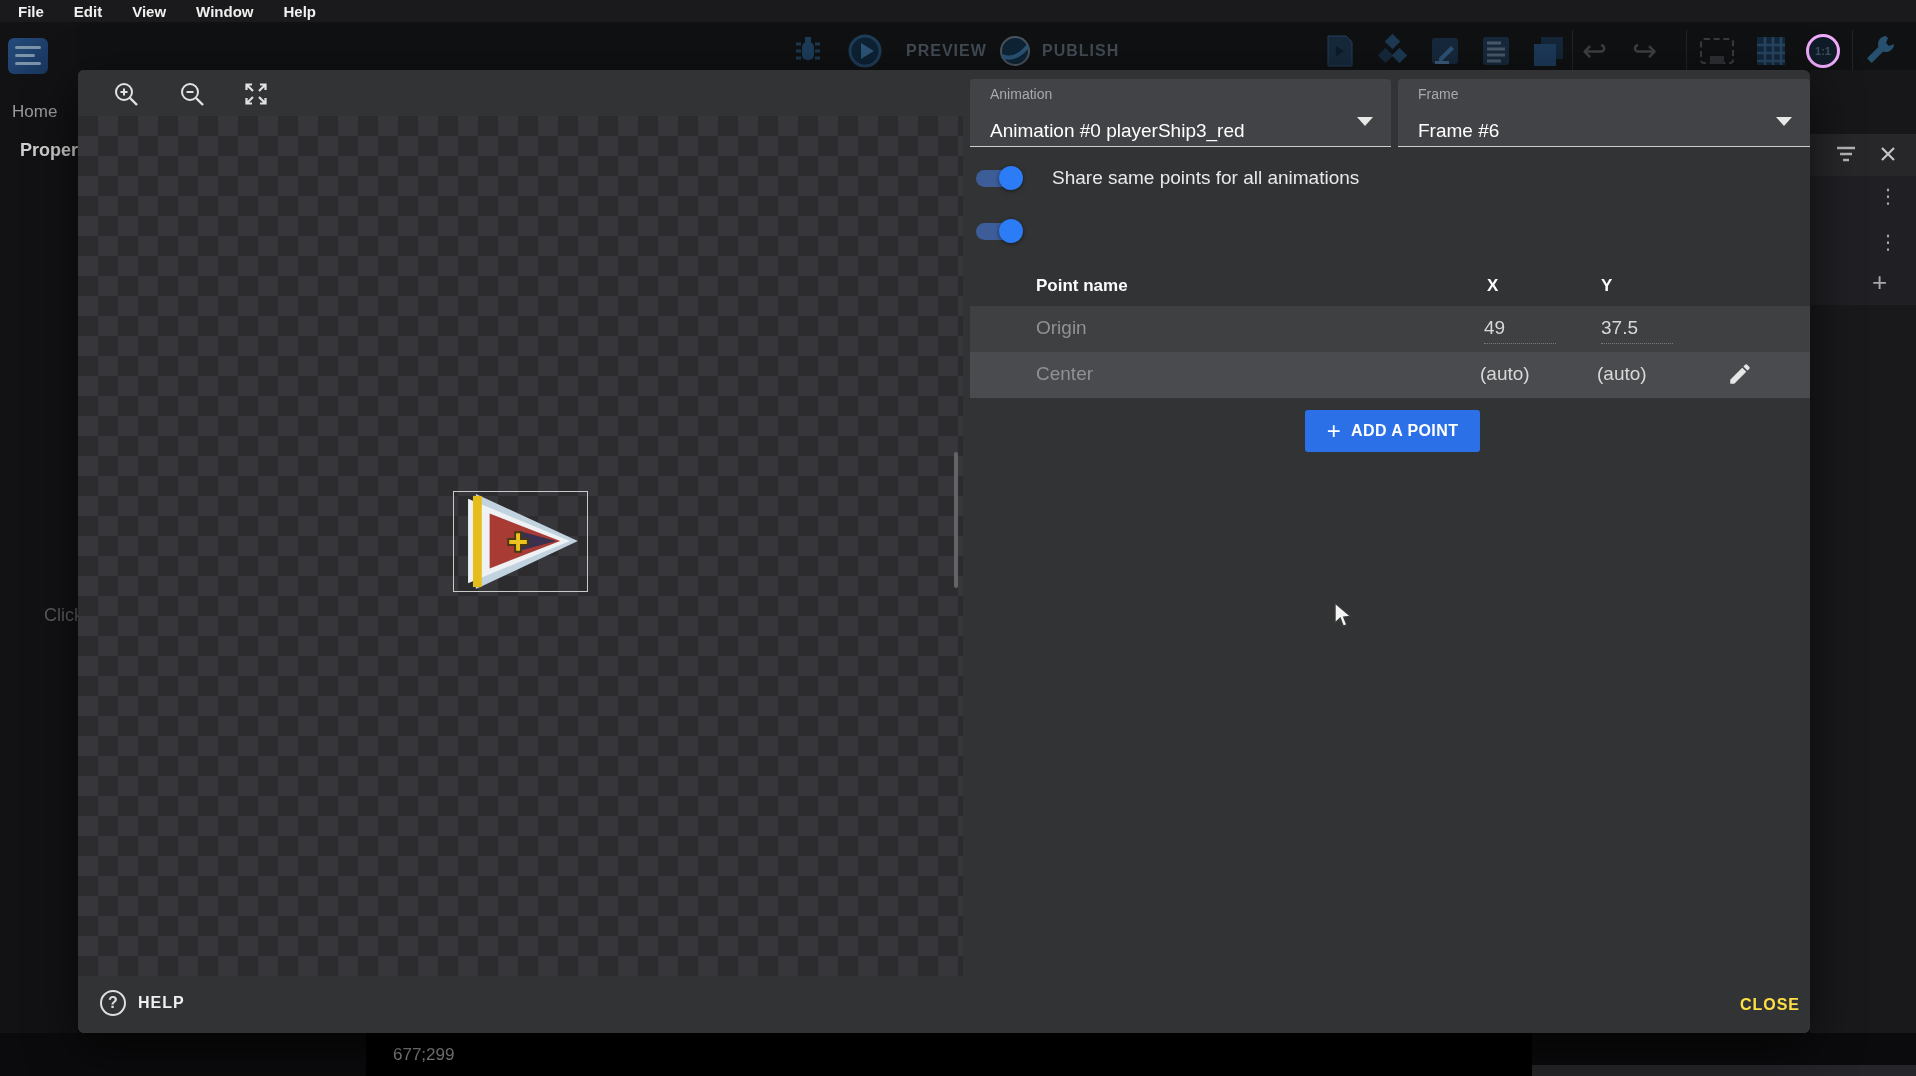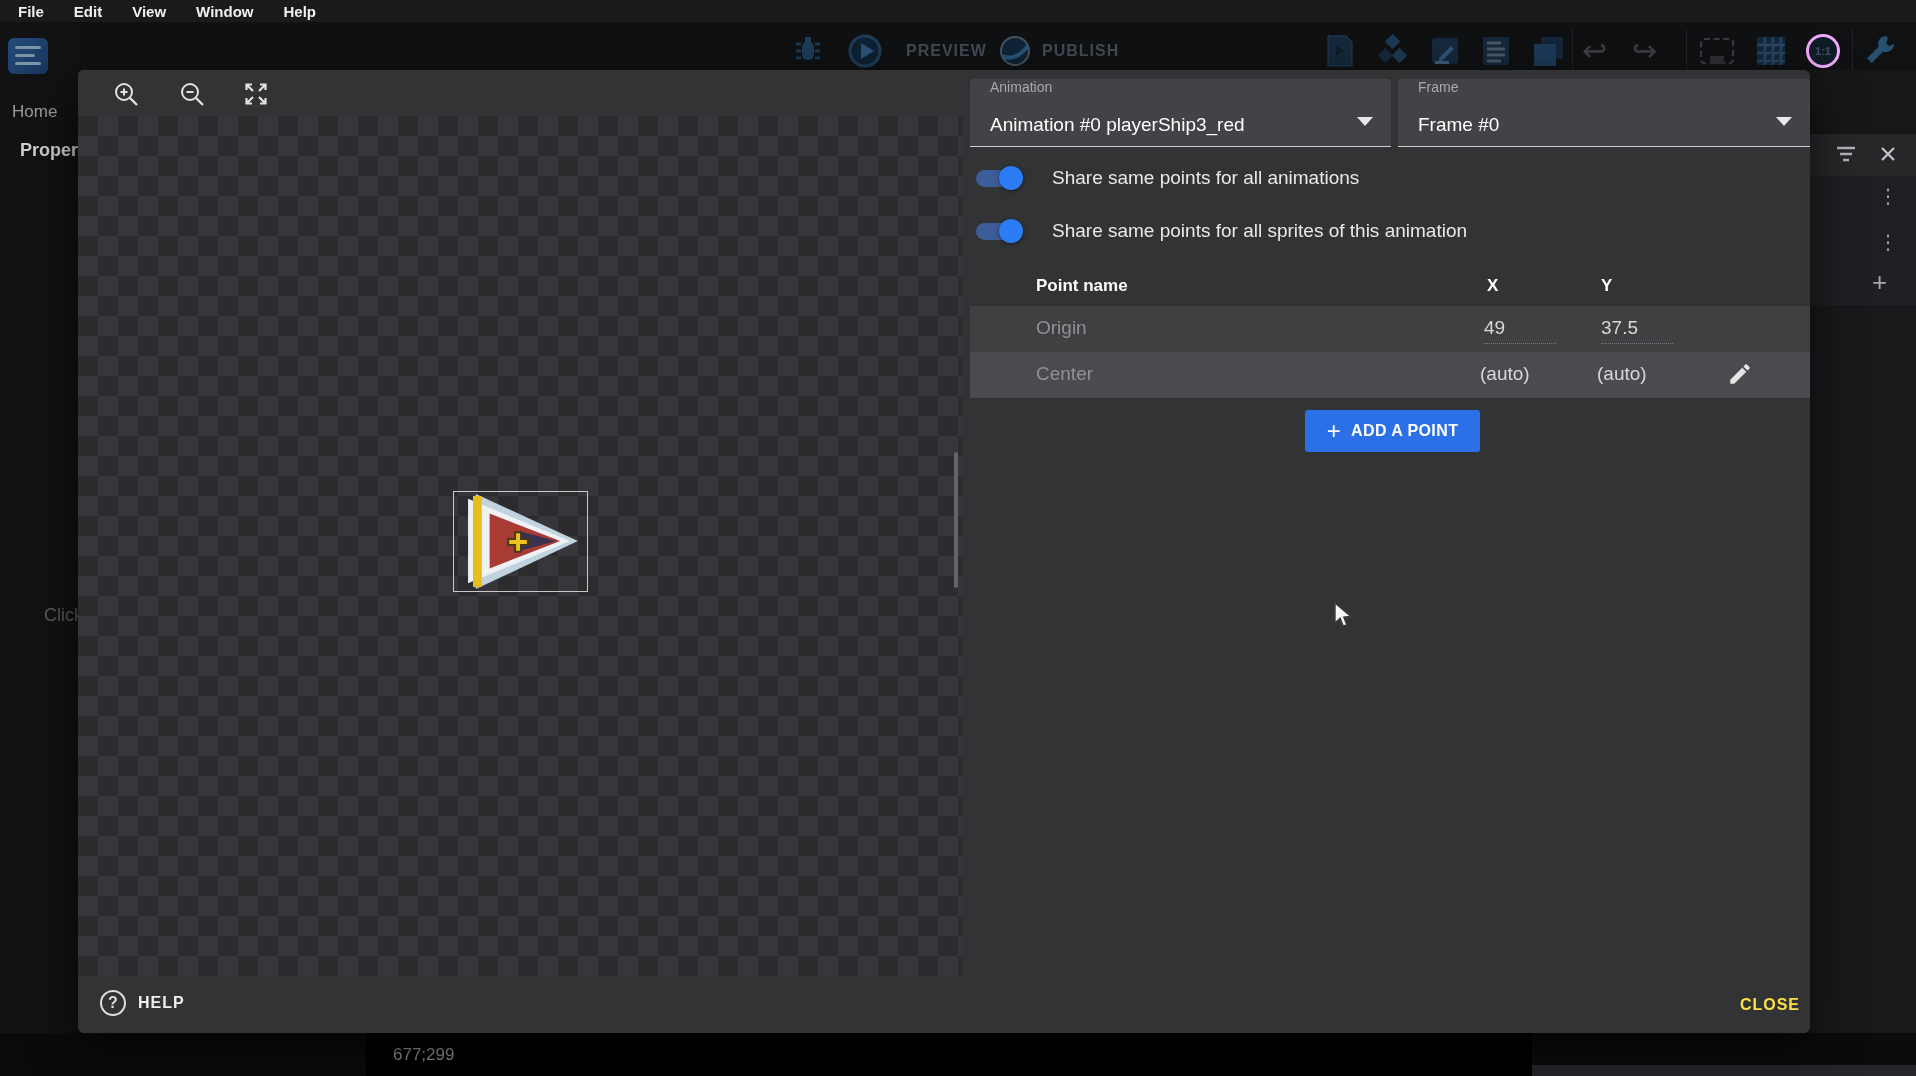--- a/index.html
+++ b/index.html
@@ -47,22 +47,22 @@
     background-image:
       linear-gradient(45deg,#37373b 25%,transparent 25%,transparent 75%,#37373b 75%),
       linear-gradient(45deg,#37373b 25%,transparent 25%,transparent 75%,#37373b 75%);
     background-position:0 46px,20px 66px;background-size:40px 40px;}
   .canvas-top{position:absolute;left:0;top:0;width:885px;height:46px;background:#323335;}
   .cv-btn{position:absolute;top:4px;width:40px;height:40px;display:flex;align-items:center;justify-content:center;cursor:pointer;}
   .sprite-box{position:absolute;left:375px;top:421px;width:135px;height:101px;border:1px solid #c9c9c9;}
   .cv-scroll{position:absolute;left:876px;top:382px;width:4px;height:136px;background:#646468;border-radius:2px;}
   
   .field{position:absolute;height:68px;background:#424346;border-radius:4px 4px 0 0;border-bottom:1px solid #cdcdcd;cursor:pointer;}
-  .field .flabel{position:absolute;left:20px;top:0;font-size:14px;color:#a9a9ad;}
-  .field .fvalue{position:absolute;left:20px;bottom:10px;font-size:19px;color:#ffffff;white-space:nowrap;}
+  .field .flabel{position:absolute;left:20px;top:7px;font-size:14px;color:#a9a9ad;}
+  .field .fvalue{position:absolute;left:20px;bottom:4px;font-size:19px;color:#ffffff;white-space:nowrap;}
   .caret{position:absolute;right:18px;bottom:20px;width:0;height:0;border-left:8px solid transparent;border-right:8px solid transparent;border-top:9px solid #e8e8e8;}
   .toggle-row{position:absolute;left:892px;width:840px;height:36px;display:flex;align-items:center;}
   .switch{position:relative;width:44px;height:17px;border-radius:9px;background:#3d5d99;margin-left:6px;flex:0 0 auto;cursor:pointer;}
   .switch .thumb{position:absolute;right:-3px;top:-4px;width:24px;height:24px;border-radius:50%;background:#2b7cf5;box-shadow:0 1px 4px rgba(0,0,0,.5);}
   .toggle-label{margin-left:32px;font-size:19px;color:#e9e9e9;}
   .pt-table{position:absolute;left:892px;top:198px;width:840px;}
   .pt-head{position:relative;height:38px;}
   .pt-head span{position:absolute;top:8px;font-size:17px;font-weight:bold;color:#fdfdfd;}
   .pt-row{position:relative;height:46px;}
   .pt-row.r0{background:#3f4042;}
@@ -270,35 +270,34 @@
     </div>
 
     <div class="field" style="left:892px;top:9px;width:421px;">
       <span class="flabel">Animation</span>
       <span class="fvalue">Animation #0 playerShip3_red</span>
       <i class="caret"></i>
     </div>
 
     <div class="field" style="left:1320px;top:9px;width:412px;">
       <span class="flabel">Frame</span>
-      <span class="fvalue">Frame #0</span>
+      <span class="fvalue">Frame #6</span>
       <i class="caret"></i>
     </div>
 
     <div class="toggle-row" style="top:90px;">
       <span class="switch">
           <span class="thumb"></span>
         </span>
       <span class="toggle-label">Share same points for all animations</span>
     </div>
     <div class="toggle-row" style="top:143px;">
       <span class="switch">
           <span class="thumb"></span>
         </span>
-      <span class="toggle-label">Share same points for all sprites of this animation</span>
     </div>
 
     <div class="pt-table">
       <div class="pt-head">
         <span style="left:66px;">Point name</span>
         <span style="left:517px;">X</span>
         <span style="left:631px;">Y</span>
       </div>
       <div class="pt-row r0">
         <span class="pt-name">Origin</span>

